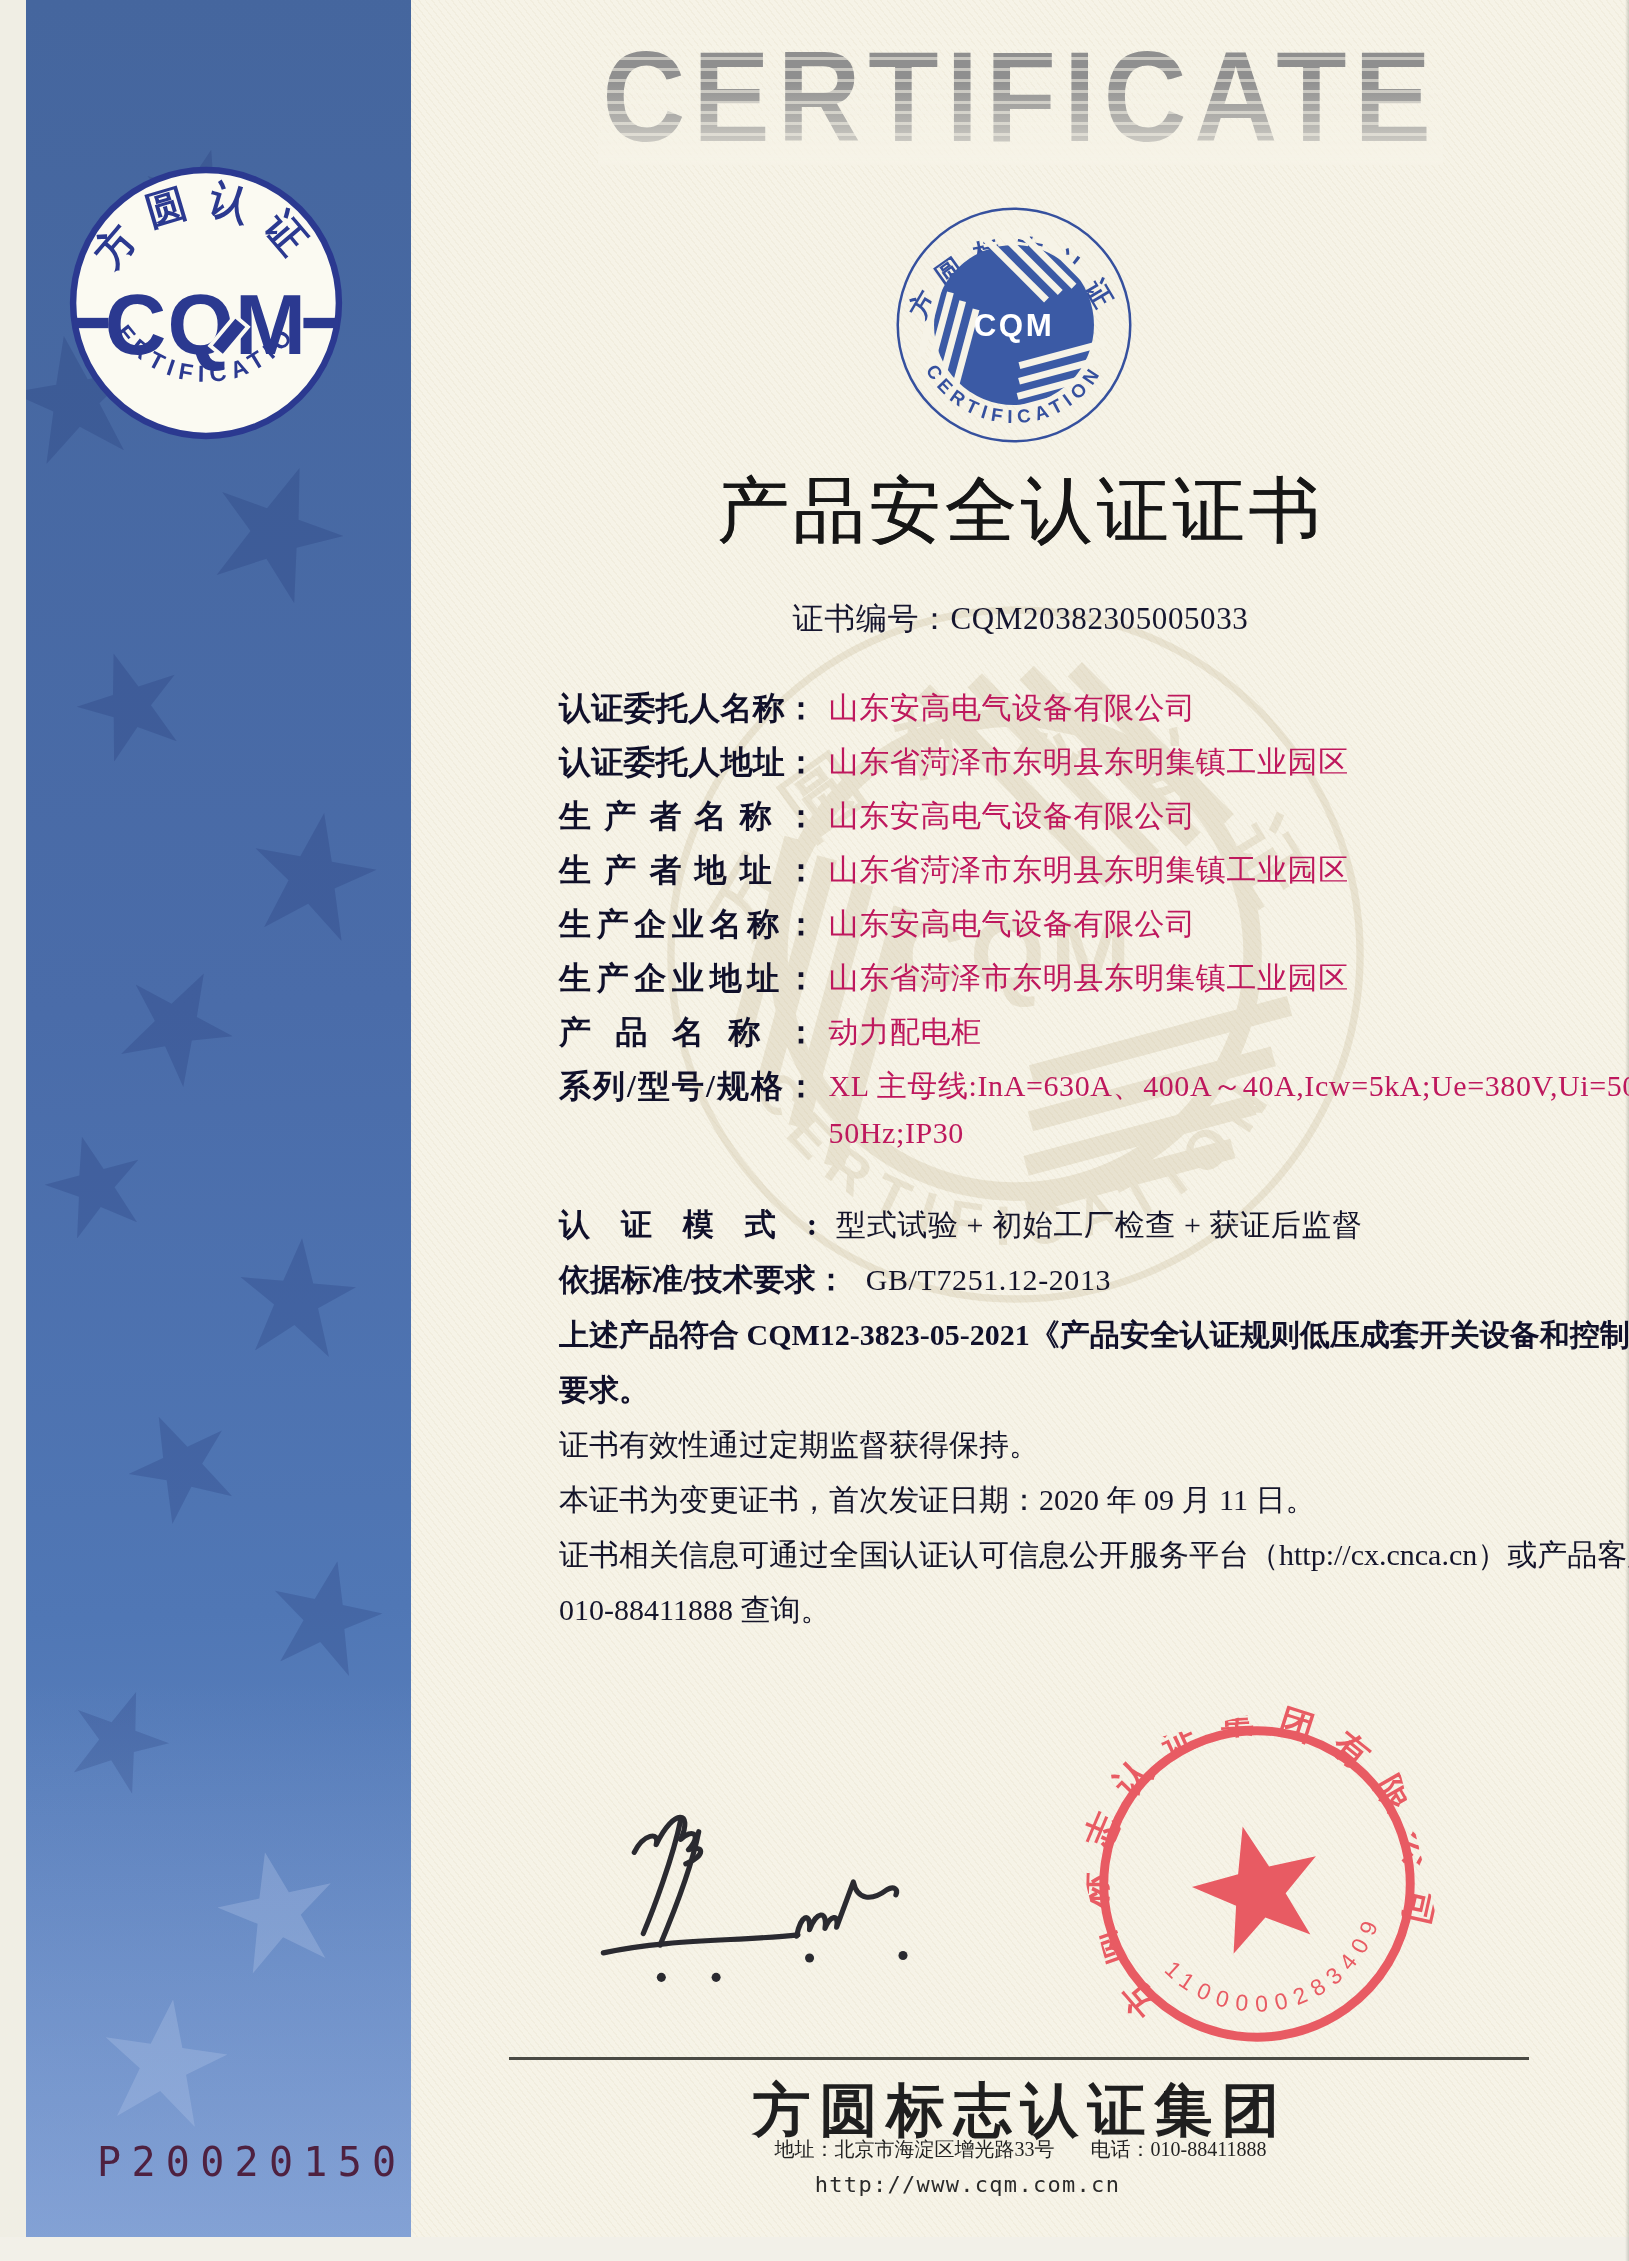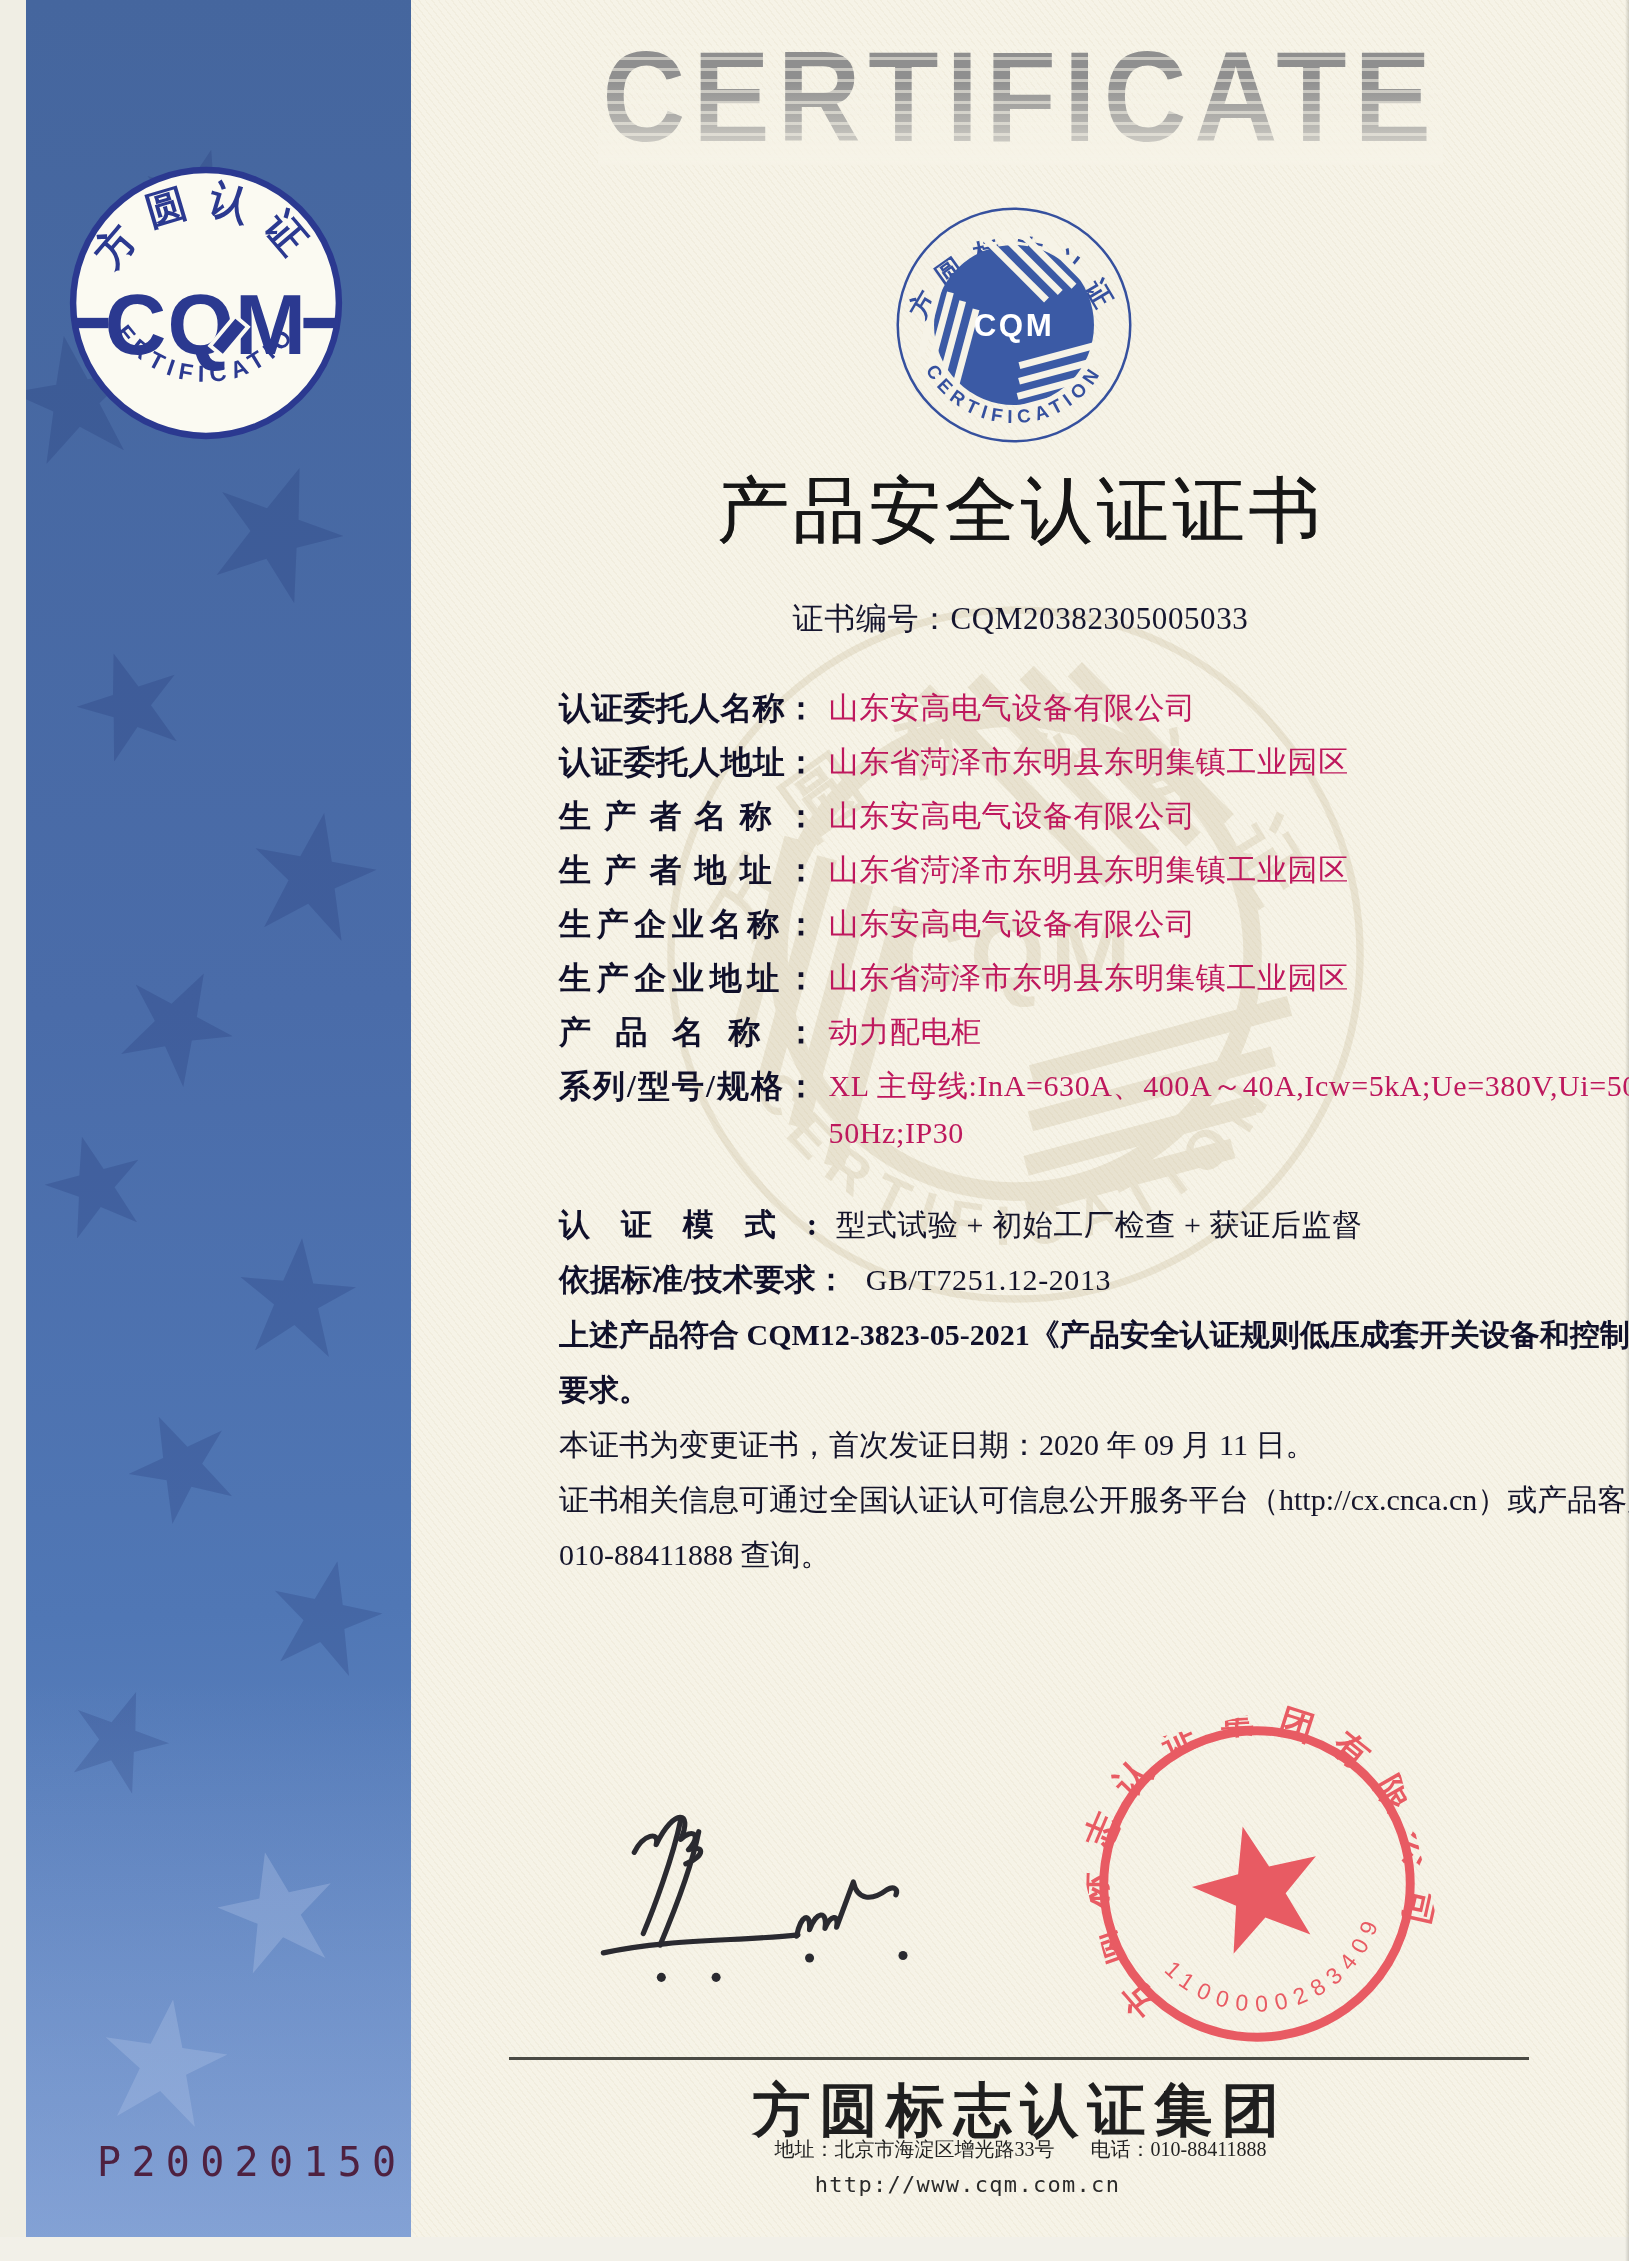--- a/index.html
+++ b/index.html
@@ -290,20 +290,21 @@
   <div class="drow">
     <span class="dlabel">认证模式:</span>
     <span class="dval">型式试验 + 初始工厂检查 + 获证后监督</span>
   </div>
   <div class="drow">
     <span class="dlabel2">依据标准/技术要求：</span>
     <span class="dval">GB/T7251.12-2013</span>
   </div>
   <div class="drow bold">上述产品符合 CQM12-3823-05-2021《产品安全认证规则低压成套开关设备和控制设备》的</div>
   <div class="drow bold">要求。</div>
+  <div class="drow">证书有效性通过定期监督获得保持。</div>
   <div class="drow">本证书为变更证书，首次发证日期：2020 年 09 月 11 日。</div>
   <div class="drow">证书相关信息可通过全国认证认可信息公开服务平台（http://cx.cnca.cn）或产品客服电话</div>
   <div class="drow">010-88411888 查询。</div>
 </div>
 
 <svg class="signature" viewBox="0 0 540 330">
   <g fill="none" stroke="#2a2a30" stroke-width="8" stroke-linecap="round" stroke-linejoin="round">
     <path d="M78 112 C92 84 118 78 112 100 C140 42 170 48 150 92 C168 74 184 84 162 108 C186 100 190 116 158 130"></path>
     <path d="M150 62 C138 120 108 200 92 238"></path>
     <path d="M178 80 C166 140 134 218 118 256"></path>

